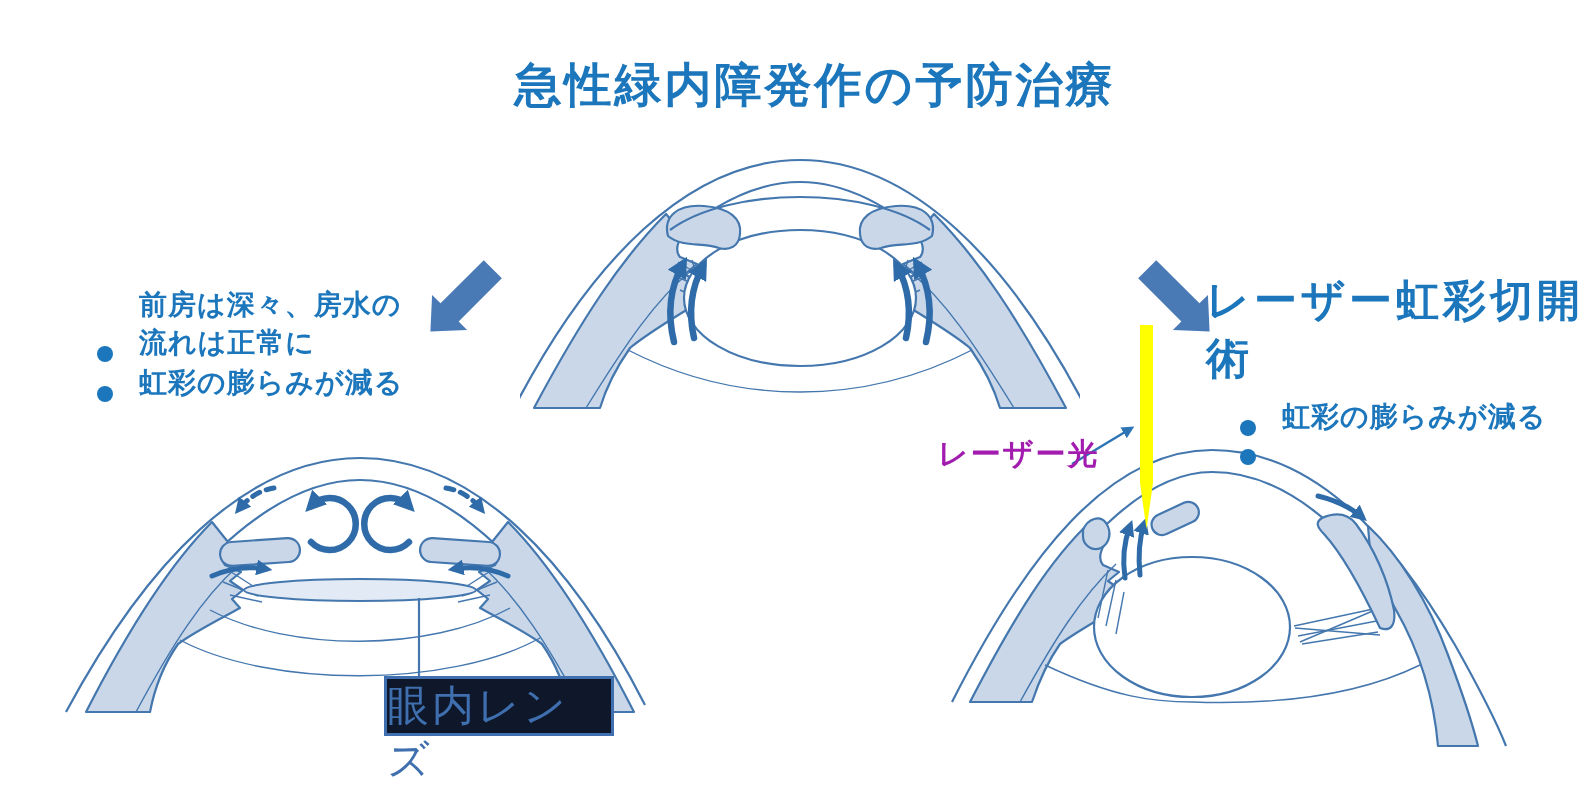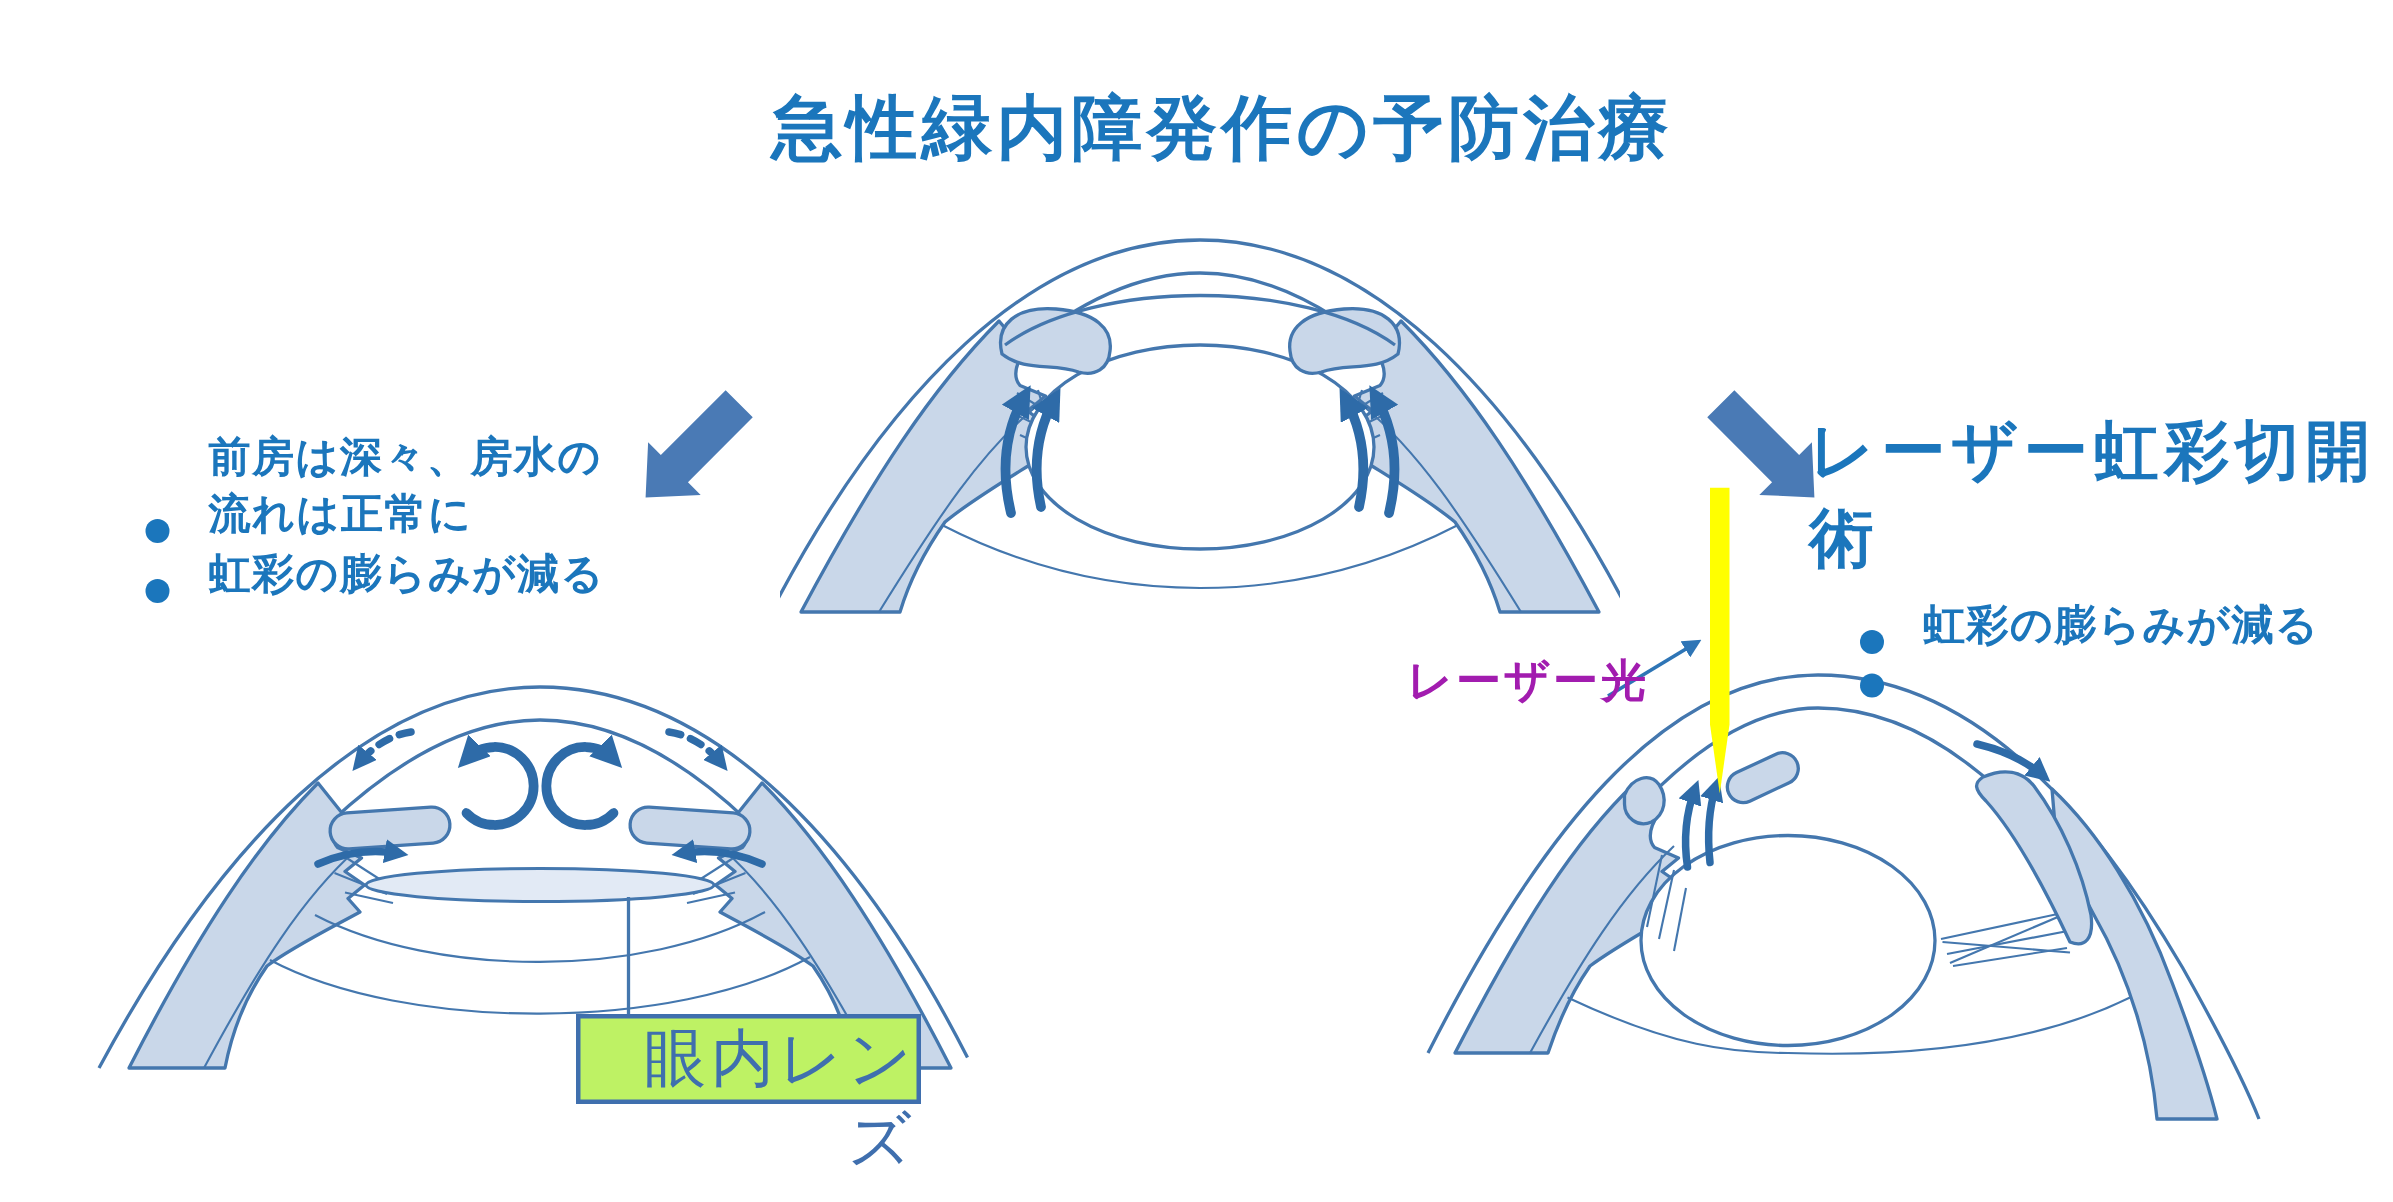--- a/index.html
+++ b/index.html
@@ -14,22 +14,22 @@
     font-size:47px;font-weight:800;letter-spacing:3px;color:#1b76bc;z-index:5;
   }
   .panel{z-index:5;color:#1b76bc;}
   .panel-heading{font-size:34px;font-weight:800;letter-spacing:2px;}
   .panel-heading.wide{font-size:43px;letter-spacing:4px;}
   ul.bullets{list-style:none;margin:10px 0 0 0;padding:0;}
   li.bullet{display:flex;align-items:flex-end;margin:2px 0;}
   .dot{flex:0 0 auto;width:16px;height:16px;border-radius:50%;background:#1b76bc;margin:11px 26px 0 12px;}
   .b-text{font-size:28px;font-weight:800;line-height:38px;white-space:pre-line;letter-spacing:1px;}
   .iol-box{
-    left:384px;top:676px;width:224px;height:54px;line-height:54px;text-align:right;
-    border:3px solid #3f6fae;background:#bef264;color:#3f6fae;
+    left:384px;top:676px;width:224px;height:54px;line-height:54px;text-align:left;
+    border:3px solid #3f6fae;background:#0f172a;color:#3f6fae;
     font-size:42px;font-weight:400;letter-spacing:3px;z-index:6;
   }
   .laser-label{left:938px;top:434px;font-size:30px;font-weight:800;color:#a21caf;letter-spacing:2px;z-index:6;}
   
   .ln{stroke:#4477ae;stroke-width:2.2;fill:none;}
   .band{stroke:#4477ae;stroke-width:2.2;fill:#c9d7e9;stroke-linejoin:round;}
   .thin{stroke:#4477ae;stroke-width:1.4;fill:none;}
   .lens{fill:#ffffff;stroke:#4477ae;stroke-width:2.2;}
   .iol{fill:#e2eaf5;stroke:#4477ae;stroke-width:2;}
   .flow{stroke:#2e6ba8;stroke-width:6.5;fill:none;stroke-linecap:round;}

